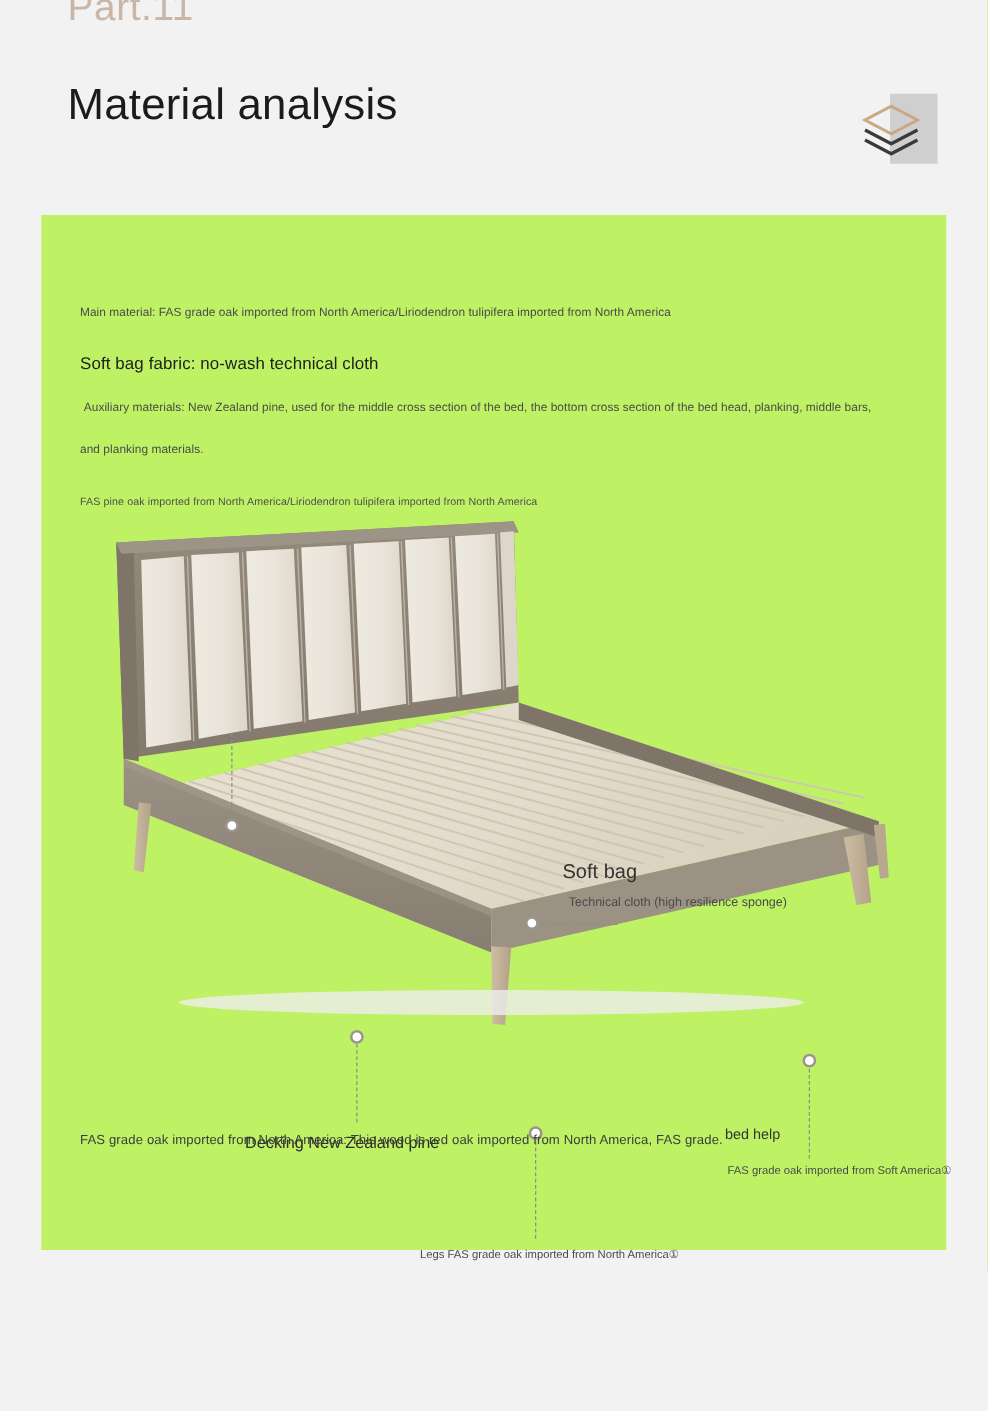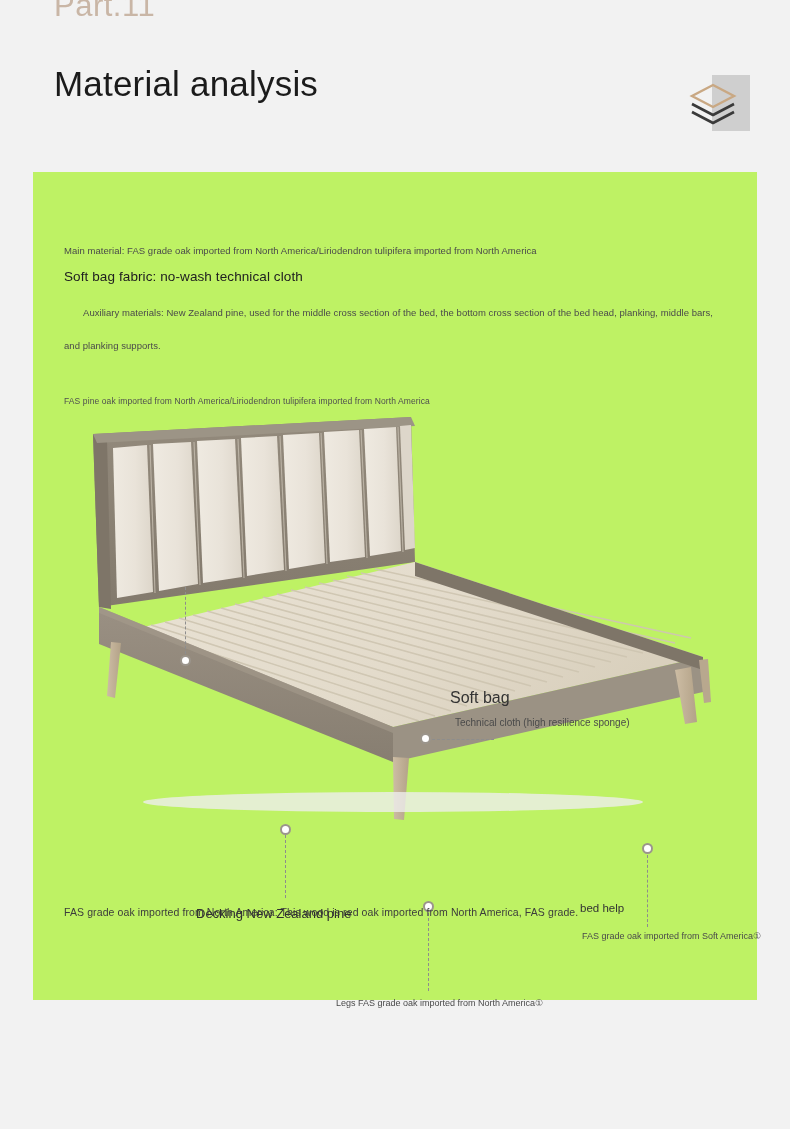--- a/index.html
+++ b/index.html
@@ -84,25 +84,25 @@
     top: 72px;
     width: 660px;
   }
   .spec-line {
     font-size: 9.5px;
     color: #4a4a4a;
     line-height: 1.4;
     white-space: nowrap;
     letter-spacing: 0.05px;
   }
-  .spec-line.small-indent { padding-left: 3px; margin-left: 16px; }
+  .spec-line.small-indent { padding-left: 3px; }
   .spec-strong {
     font-size: 13.5px;
     color: #202020;
-    margin-top: 12px;
+    margin-top: 26px;
     margin-bottom: 22px;
     white-space: nowrap;
     letter-spacing: 0.1px;
   }
   .spec-gap { height: 19px; }
 
   .callout-top {
     position: absolute;
     left: 31px;
     top: 224px;
@@ -212,21 +212,21 @@
   </div>
 </div>
 
 <div class="card">
 
   <div class="spec-block">
     <div class="spec-line">Main material: FAS grade oak imported from North America/Liriodendron tulipifera imported from North America</div>
     <div class="spec-strong">Soft bag fabric: no-wash technical cloth</div>
     <div class="spec-line small-indent">Auxiliary materials: New Zealand pine, used for the middle cross section of the bed, the bottom cross section of the bed head, planking, middle bars,</div>
     <div class="spec-gap"></div>
-    <div class="spec-line">and planking supports.</div>
+    <div class="spec-line">and planking materials.</div>
   </div>
 
   <div class="callout-top">FAS pine oak imported from North America/Liriodendron tulipifera imported from North America</div>
 
   <div class="scene">
     <svg class="bed-svg" viewBox="0 0 700 420">
       <defs>
         <linearGradient id="gFrame" x1="0" y1="0" x2="0" y2="1">
           <stop offset="0%" stop-color="#938a7c"></stop>
           <stop offset="100%" stop-color="#837a6d"></stop>

